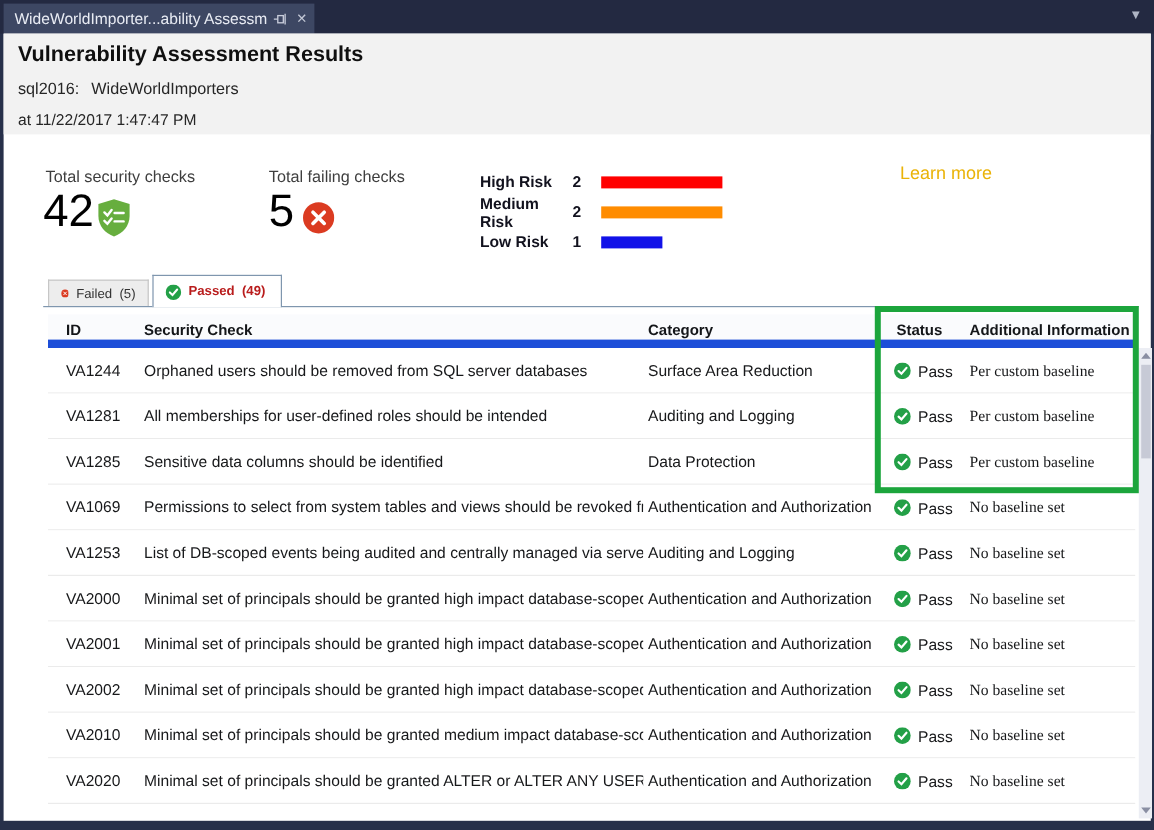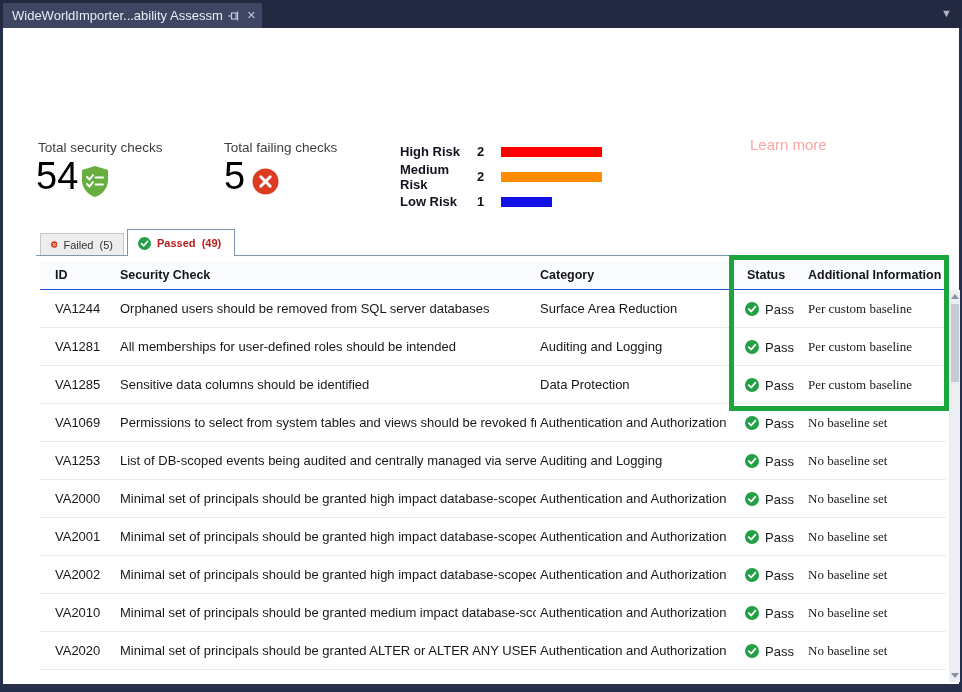--- a/index.html
+++ b/index.html
@@ -31,37 +31,37 @@
   .shield-ic{position:absolute;left:80px;top:165px;}
   .failcírc{position:absolute;left:252px;top:168px;}
 
   .risk-box{position:absolute;left:400px;top:139px;width:260px;}
   .risk-row{display:flex;align-items:center;height:25px;}
   .risk-label{width:77px;font-size:13px;font-weight:700;color:#12121e;}
   .risk-count{width:24px;font-size:13px;font-weight:700;color:#12121e;}
   .risk-bar{height:10px;display:inline-block;}
 
   .learn{position:absolute;left:750px;top:136px;}
-  .learn-title{font-size:15px;color:#fca5a5;margin-bottom:3px;}
+  .learn-title{font-size:15px;color:#eab308;margin-bottom:3px;}
   .lnk{display:block;font-size:12.5px;line-height:15px;color:#2b7bd8;text-decoration:none;cursor:pointer;}
 
   
   .tabline{position:absolute;left:36px;top:255px;width:913px;height:1px;background:#7f96ae;}
   .rtab{position:absolute;display:flex;align-items:center;gap:6px;box-sizing:border-box;
         font-size:11px;padding:0 10px;}
   .rtab .t-label{white-space:pre;color:#333;}
   .rtab-failed{left:40px;top:233px;width:84px;height:22px;background:#ededed;
                border:1px solid #c6c6c6;border-bottom:none;}
   .rtab-passed{left:127px;top:229px;width:108px;height:27px;background:#fff;
                border:1px solid #7f96ae;border-bottom:none;z-index:3;}
   .rtab-passed .t-label{font-weight:700;color:#b91c1c;}
 
   
   .grid-head{position:absolute;left:40px;top:262px;width:906px;height:28px;background:#fafbfd;
-             border-bottom:1px solid #1d4ed8;box-sizing:border-box;}
+             border-bottom:7px solid #1d4ed8;box-sizing:border-box;}
   .th{position:absolute;top:0;line-height:27px;font-size:12.5px;font-weight:700;color:#141619;}
   .th-id{left:15px;} .th-check{left:80px;} .th-cat{left:500px;} .th-status{left:707px;} .th-info{left:768px;}
 
   .grid-rows{position:absolute;left:40px;top:290px;width:906px;}
   .row{position:relative;height:38px;border-bottom:1px solid #ebebeb;box-sizing:border-box;background:#fff;}
   .c{position:absolute;top:0;line-height:37px;font-size:13px;color:#17181a;white-space:nowrap;}
   .c-id{left:15px;} .c-check{left:80px;width:416px;overflow:hidden;}
   .c-cat{left:500px;width:198px;overflow:hidden;}
   .c-status{left:705px;display:flex;align-items:center;gap:6px;height:38px;line-height:normal;}
   .c-info{left:768px;width:135px;overflow:hidden;font-family:Liberation Serif, serif;}
@@ -92,23 +92,30 @@
           <line x1="10.6" y1="1.5" x2="10.6" y2="10.5"></line>
         </svg>
       </span>
       <span class="close">✕</span>
     </div>
     <span class="tab-chevron">▼</span>
   </div>
 
   <div class="report"></div>
 
+  <div class="report-header">
+    <div class="rpt-title">Vulnerability Assessment Results</div>
+    <div class="rpt-sub">
+      <span class="srv">sql2016:</span><span>WideWorldImporters</span>
+    </div>
+    <div class="rpt-time">at 11/22/2017 1:47:47 PM</div>
+  </div>
 
   <div class="sum-label lbl-total">Total security checks</div>
-  <div class="big-num num-total">54</div>
+  <div class="big-num num-total">42</div>
   <span class="shield-ic">
     <svg width="30" height="33" viewBox="0 0 30 33">
       <path d="M15 1 L28 5 V15 C28 23 22.5 29.5 15 32 C7.5 29.5 2 23 2 15 V5 Z" fill="#67ae3e"></path>
       <g stroke="#ffffff" stroke-width="2" fill="none" stroke-linecap="round">
         <polyline points="7,12 9.5,14.5 13,10"></polyline>
         <line x1="15.5" y1="12.5" x2="23" y2="12.5"></line>
         <polyline points="7,19 9.5,21.5 13,17"></polyline>
         <line x1="15.5" y1="19.5" x2="23" y2="19.5"></line>
       </g>
     </svg>

